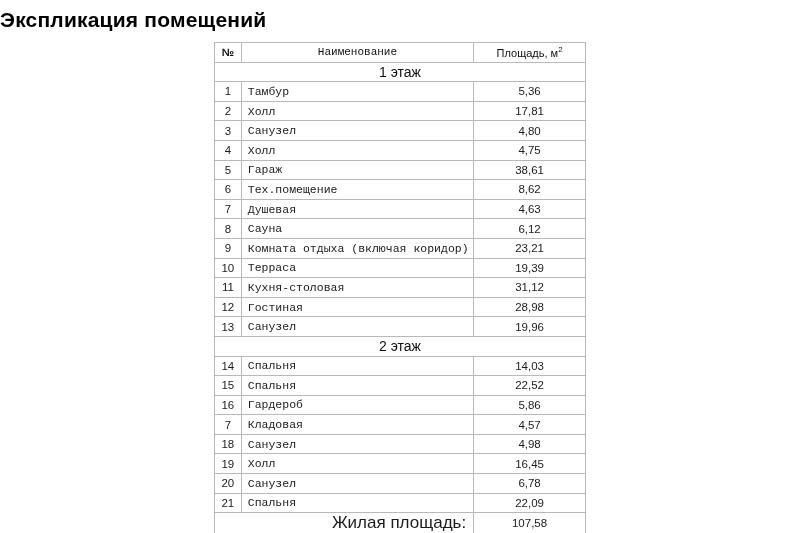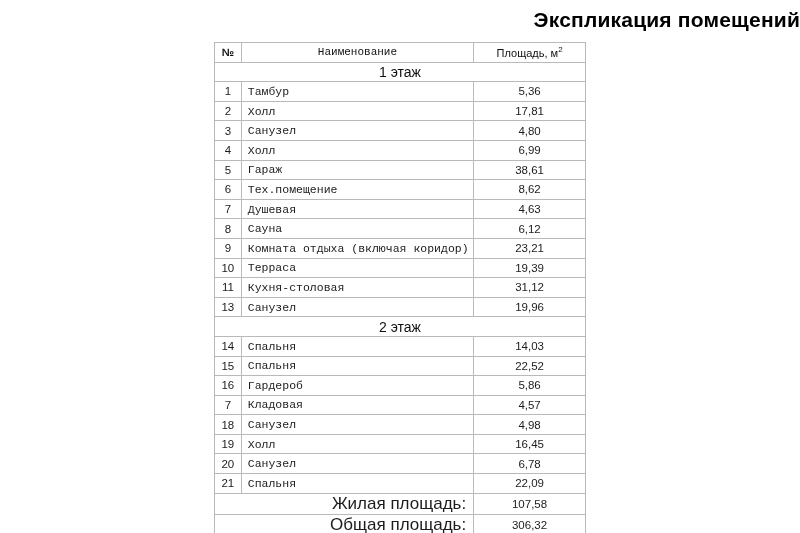--- a/index.html
+++ b/index.html
@@ -14,21 +14,21 @@
     color: #1a1a1a;
     overflow: hidden;
   }
   .page {
     position: relative;
     width: 800px;
     height: 533px;
     box-sizing: border-box;
   }
   .title {
-    text-align: right;
+    text-align: left;
     font-size: 21px;
     font-weight: bold;
     color: #000000;
     margin-top: 8px;
     margin-bottom: 10px;
     letter-spacing: 0.2px;
   }
   .table-wrap {
     width: 372px;
     margin: 0 auto;
@@ -124,21 +124,21 @@
           <td class="col-area">17,81</td>
         </tr>
         <tr>
           <td class="col-num">3</td>
           <td class="col-name">Санузел</td>
           <td class="col-area">4,80</td>
         </tr>
         <tr>
           <td class="col-num">4</td>
           <td class="col-name">Холл</td>
-          <td class="col-area">6,99</td>
+          <td class="col-area">4,75</td>
         </tr>
         <tr>
           <td class="col-num">5</td>
           <td class="col-name">Гараж</td>
           <td class="col-area">38,61</td>
         </tr>
         <tr>
           <td class="col-num">6</td>
           <td class="col-name">Тех.помещение</td>
           <td class="col-area">8,62</td>
@@ -160,20 +160,25 @@
         </tr>
         <tr>
           <td class="col-num">10</td>
           <td class="col-name">Терраса</td>
           <td class="col-area">19,39</td>
         </tr>
         <tr>
           <td class="col-num">11</td>
           <td class="col-name">Кухня-столовая</td>
           <td class="col-area">31,12</td>
+        </tr>
+        <tr>
+          <td class="col-num">12</td>
+          <td class="col-name">Гостиная</td>
+          <td class="col-area">28,98</td>
         </tr>
         <tr>
           <td class="col-num">13</td>
           <td class="col-name">Санузел</td>
           <td class="col-area">19,96</td>
         </tr>
 
         <tr class="floor-row">
           <td colspan="3">2 этаж</td>
         </tr>

